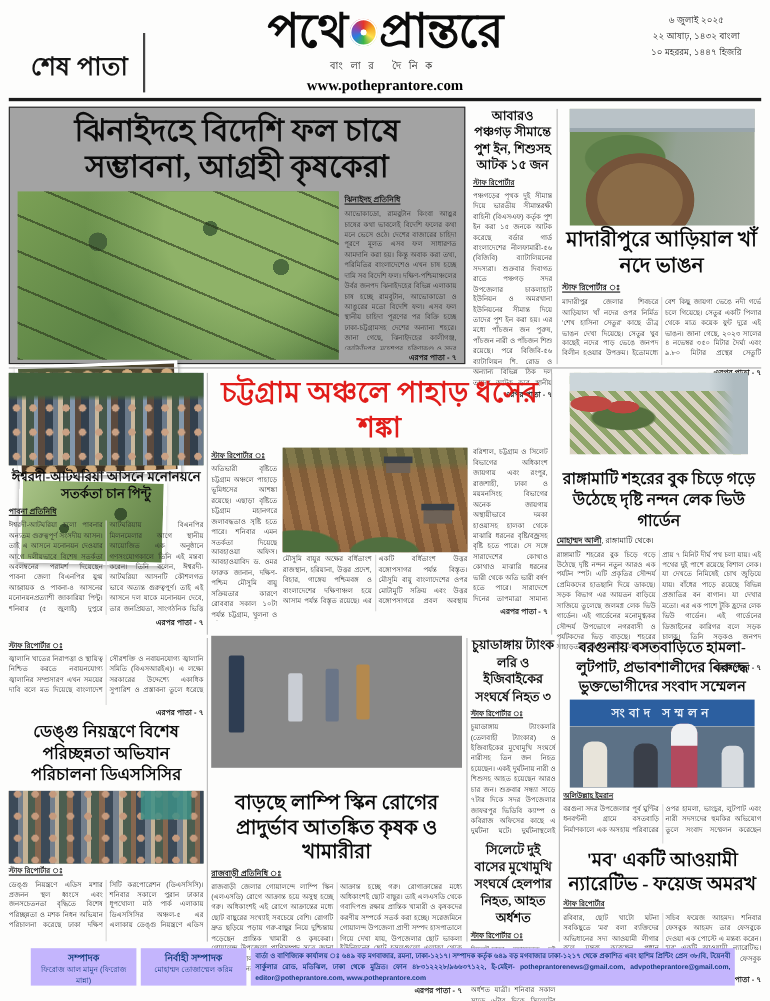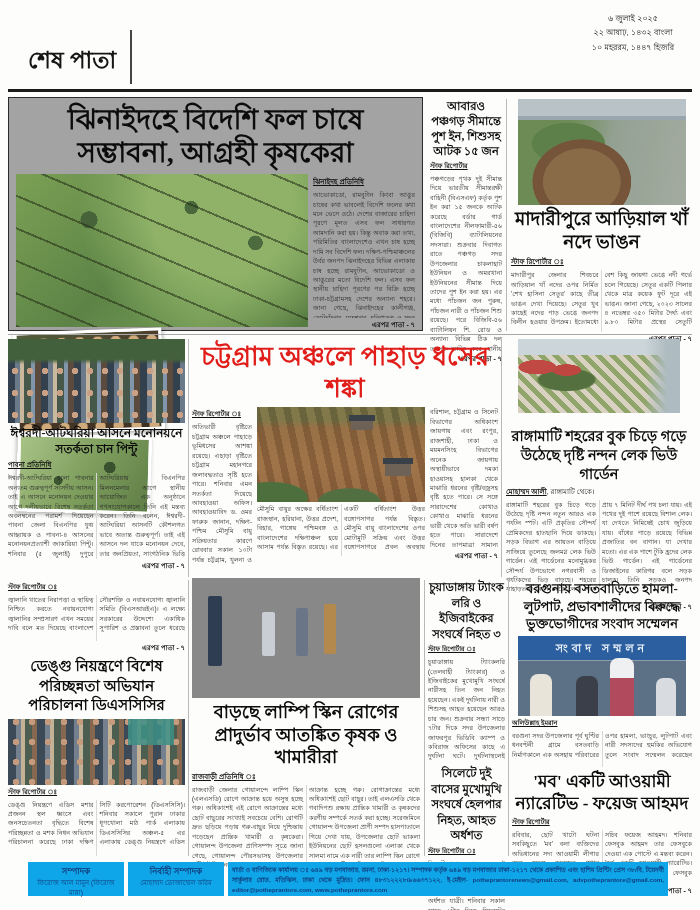--- a/index.html
+++ b/index.html
@@ -87,33 +87,42 @@
   .banner-text{position:absolute;top:4px;left:0;right:0;text-align:center;color:#eef4fb;font-weight:bold;font-size:11px;letter-spacing:4px;}
   .ph-dengue{background:
     radial-gradient(circle 4px at 8px 5px,#c59a7d 80%,rgba(0,0,0,0) 85%) 0 18px/16px 20px,
     repeating-linear-gradient(90deg,#3c4a58 0 8px,#74808d 8px 13px,#c4b296 13px 17px,#4c5e50 17px 24px,#86674f 24px 29px),
     linear-gradient(#5d6e60 0 100%);background-repeat:repeat,no-repeat,no-repeat;background-size:16px 20px,100% 100%,100% 100%;}
   .ph-dengue:before{content:"";position:absolute;top:0;right:6%;width:26%;height:40%;background:#3d8f86;opacity:.85;}
   
   .main-box{border:1.5px solid #2a2a2a;background:#a3a3a3;}
   .main-hl{font-size:28px;line-height:1.18;padding:5px 8px 2px;}
   .red-hl{color:#e11d1a;font-size:26px;line-height:1.22;padding-top:2px;}
-  .footbox{background:#0ea5e9;color:#123d7c;text-align:center;padding:3px 4px;box-sizing:border-box;}
+  .footbox{background:#c4b5fd;color:#123d7c;text-align:center;padding:3px 4px;box-sizing:border-box;}
   .footbox .lbl{font-size:8.5px;font-weight:bold;line-height:1.5;}
   .footbox .val{font-size:6.8px;line-height:1.5;}
   .addr{font-size:6.2px;line-height:1.65;text-align:justify;font-weight:bold;}
 </style>
 </head>
 <body>
 
 <div class="page">
 
   <div class="abs section-label" style="left:28px;top:42px;">শেষ পাতা</div>
   <div class="abs" style="left:130px;top:30px;height:54px;width:2px;background:#444;"></div>
 
+  <div class="abs logo-wrap" style="left:170px;top:8px;width:360px;">
+    <div class="logo-line">
+      <span>পথে</span>
+        <span class="spiral"></span>
+        <span>প্রান্তরে</span>
+    </div>
+    <div class="tagline">বাংলার দৈনিক</div>
+    <div class="website">www.potheprantore.com</div>
+  </div>
 
   <div class="abs datebox" style="right:8px;top:12px;width:118px;">
     <div class="dateline">৬ জুলাই ২০২৫</div>
     <div class="dateline">২২ আষাঢ়, ১৪৩২ বাংলা</div>
     <div class="dateline">১০ মহররম, ১৪৪৭ হিজরি</div>
   </div>
 
   <div class="abs toprule" style="left:8px;right:8px;top:89px;"></div>
 
   <div class="abs main-box" style="left:8px;top:97px;width:415px;height:234px;box-sizing:border-box;">
@@ -209,21 +218,21 @@
 
   <div class="abs vdiv" style="left:188px;top:580px;height:276px;"></div>
 
   <div class="abs" style="left:192px;top:578px;width:228px;">
     <div class="photo ph-cattle" style="width:228px;height:120px;">
       <div class="person" style="left:16px;top:18px;width:14px;height:70px;background:#2e3d52;"></div>
       <div class="person" style="left:70px;top:34px;width:13px;height:44px;background:#c9cdd4;"></div>
       <div class="person" style="left:104px;top:30px;width:12px;height:48px;background:#6a7587;"></div>
       <div class="person" style="left:132px;top:26px;width:12px;height:50px;background:#b4894e;"></div>
     </div>
-    <div class="hl" style="font-size:18px;line-height:1.25;margin-top:3px;">বাড়ছে লাম্পি স্কিন রোগের প্রাদুর্ভাব আতঙ্কিত কৃষক ও খামারীরা</div>
+    <div class="hl" style="font-size:18px;line-height:1.25;margin-top:20px;">বাড়ছে লাম্পি স্কিন রোগের প্রাদুর্ভাব আতঙ্কিত কৃষক ও খামারীরা</div>
     <div class="byline"><u>রাজবাড়ী প্রতিনিধি ঃ</u></div>
     <div class="tiny cols2" style="height:92px;">রাজবাড়ী জেলার গোয়ালন্দে লাম্পি স্কিন (এলএসডি) রোগে আক্রান্ত হয়ে অসুস্থ হচ্ছে গরু। অধিকাংশই এই রোগে আক্রান্তের মধ্যে ছোট বাছুরের সংখ্যাই সবচেয়ে বেশি। রোগটি দ্রুত ছড়িয়ে পড়ায় গরু-বাছুর নিয়ে দুশ্চিন্তায় পড়েছেন প্রান্তিক খামারী ও কৃষকেরা। গোয়ালন্দ উপজেলা প্রাণিসম্পদ সূত্রে জানা গেছে, গোয়ালন্দ পৌরসভাসহ উপজেলার ৪টি ইউনিয়নের অনেক এলাকাতেই এ রোগে আক্রান্ত হচ্ছে গরু। রোগাক্রান্তের মধ্যে অধিকাংশই ছোট বাছুর। তাই এলএসডি থেকে গবাদিপশু রক্ষায় প্রান্তিক খামারী ও কৃষকদের করণীয় সম্পর্কে সতর্ক করা হচ্ছে। সরেজমিনে গোয়ালন্দ উপজেলা প্রাণী সম্পদ হাসপাতালে গিয়ে দেখা যায়, উপজেলার ছোট ভাকলা ইউনিয়নের ছোট হসলগুলো এলাকা থেকে সালমা নামে এক নারী তার লাম্পি স্কিন রোগে আক্রান্ত একটি ছোট বাছুর নিয়ে এসেছেন। তিনি বলেন, ২০ দিন যাবত আমার গরুর শরীরে গুটি গুটি উঠেছে। ৪-৫ দিন বাছুরটি বেশি অসুস্থ হওয়ায় ডাক্তার দেখাতে হাসপাতালে নিয়ে আসছি।</div>
     <div class="endmark">এরপর পাতা - ৭</div>
   </div>
 
   <div class="abs vdiv" style="left:424px;top:580px;height:276px;"></div>
 
   <div class="abs" style="left:428px;top:580px;width:77px;">
     <div>
       <div class="hl" style="font-size:11.5px;line-height:1.35;">চুয়াডাঙ্গায় ট্যাংক লরি ও ইজিবাইকের সংঘর্ষে নিহত ৩</div>
@@ -248,21 +257,21 @@
         <div class="fig" style="left:12px;width:22px;height:42px;background:#e8e4da;border-radius:8px 8px 0 0;"></div>
         <div class="fig" style="left:58px;width:22px;height:40px;background:#3a3f49;border-radius:8px 8px 0 0;"></div>
         <div class="fig" style="left:92px;width:24px;height:58px;background:#b24a5e;border-radius:9px 9px 0 0;"></div>
         <div class="fig" style="left:92px;bottom:38px;width:24px;height:20px;background:#eef0f2;border-radius:8px 8px 0 0;"></div>
         <div class="fig" style="right:10px;width:20px;height:38px;background:#d8dce0;border-radius:7px 7px 0 0;"></div>
       </div>
       <div class="byline" style="font-size:6.5px;"><u>অলিউল্লাহ ইমরান</u></div>
       <div class="tiny cols2" style="height:36px;">বরগুনা সদর উপজেলার পূর্ব ঘুণ্টির ধনবণ্টনী গ্রামে বসতবাড়ি নির্মাণকালে এক অসহায় পরিবারের ওপর হামলা, ভাংচুর, লুটপাট এবং নারী সদস্যদের হুমকির অভিযোগ তুলে সংবাদ সম্মেলন করেছেন ভুক্তভোগী পরিবারের সদস্যরা। তারা প্রভাবশালীদের বিরুদ্ধে আইনগত ব্যবস্থা গ্রহণ এবং পুলিশের</div>
     </div>
     <div style="margin-top:4px;">
-      <div class="hl" style="font-size:17px;line-height:1.3;">'মব' একটি আওয়ামী ন্যারেটিভ - ফয়েজ আহমদ</div>
+      <div class="hl" style="font-size:17px;line-height:1.3;">'মব' একটি আওয়ামী ন্যারেটিভ - ফয়েজ অমরখ</div>
       <div class="byline" style="font-size:6.5px;"><u>স্টাফ রিপোর্টার</u></div>
       <div class="tiny cols2" style="height:54px;">রবিবার, ছোট খাটো ঘটনা সবকিছুতে 'মব' বলা ব্যক্তিদের অভিধানের সদ্য আওয়ামী লীগার বলে মন্তব্য করেছেন প্রধান উপদেষ্টার বিশেষ সহকারী প্রেস সচিব ফয়েজ আহমদ। শনিবার ফেসবুক আহমদ তার ফেসবুকে দেওয়া এক পোস্টে এ মন্তব্য করেন। 'মব' একটি আওয়ামী ন্যারেটিভ। শিরোনামে দেওয়া তার ফেসবুক পোস্টটি হুবহু তুলে ধরা হলো। 'মব' একটি আওয়ামী ন্যারেটিভ। কথনে কথনে প্রতিবাদকে 'মব' বলা হচ্ছে, আবার কথনে কথনে ছোট খাটো সংঘবদ্ধতার 'মব' বলা হচ্ছে। সবকিছুতে এভাবে 'মব' বলা ব্যক্তিদের অভিধানেই সদ্য আওয়ামী লীগার। মামলা খাবেন আওয়ামী লীগ তার শাসনামলে বিপুল</div>
       <div class="endmark">এরপর পাতা - ৭</div>
     </div>
   </div>
 
   <div class="abs footbox" style="left:28px;top:862px;width:96px;height:34px;">
     <div class="lbl">সম্পাদক</div>
     <div class="val">ফিরোজ আল মামুন (ফিরোজ মান্না)</div>
   </div>

